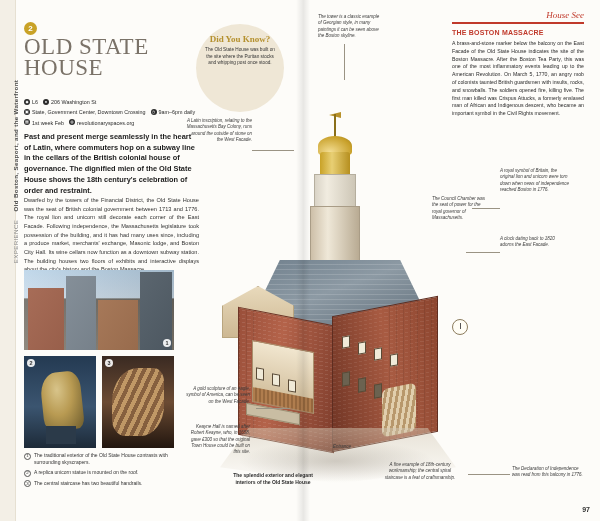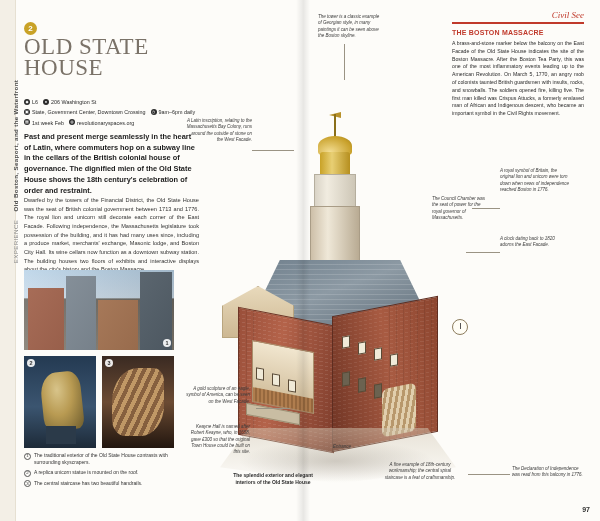--- a/index.html
+++ b/index.html
@@ -384,22 +384,26 @@
     <div class="cap">
       <span class="cnum">2</span>
       <span>A replica unicorn statue is mounted on the roof.</span>
     </div>
     <div class="cap">
       <span class="cnum">3</span>
       <span>The central staircase has two beautiful handrails.</span>
     </div>
   </div>
 
-
-  <div class="mustsee">Civil See</div>
+  <div class="dyk">
+    <h4>Did You Know?</h4>
+    <p>The Old State House was built on the site where the Puritan stocks and whipping post once stood.</p>
+  </div>
+
+  <div class="mustsee">House See</div>
   <div class="redbox">
     <h3>THE BOSTON MASSACRE</h3>
     <p>A brass-and-stone marker below the balcony on the East Facade of the Old State House indicates the site of the Boston Massacre. After the Boston Tea Party, this was one of the most inflammatory events leading up to the American Revolution. On March 5, 1770, an angry mob of colonists taunted British guardsmen with insults, rocks, and snowballs. The soldiers opened fire, killing five. The first man killed was Crispus Attucks, a formerly enslaved man of African and Indigenous descent, who became an important symbol in the Civil Rights movement.</p>
   </div>
 
   <div class="illus">
     <div class="bldg">
       <div class="vane"></div>
       <div class="spire"></div>
       <div class="cupola-dome"></div>

